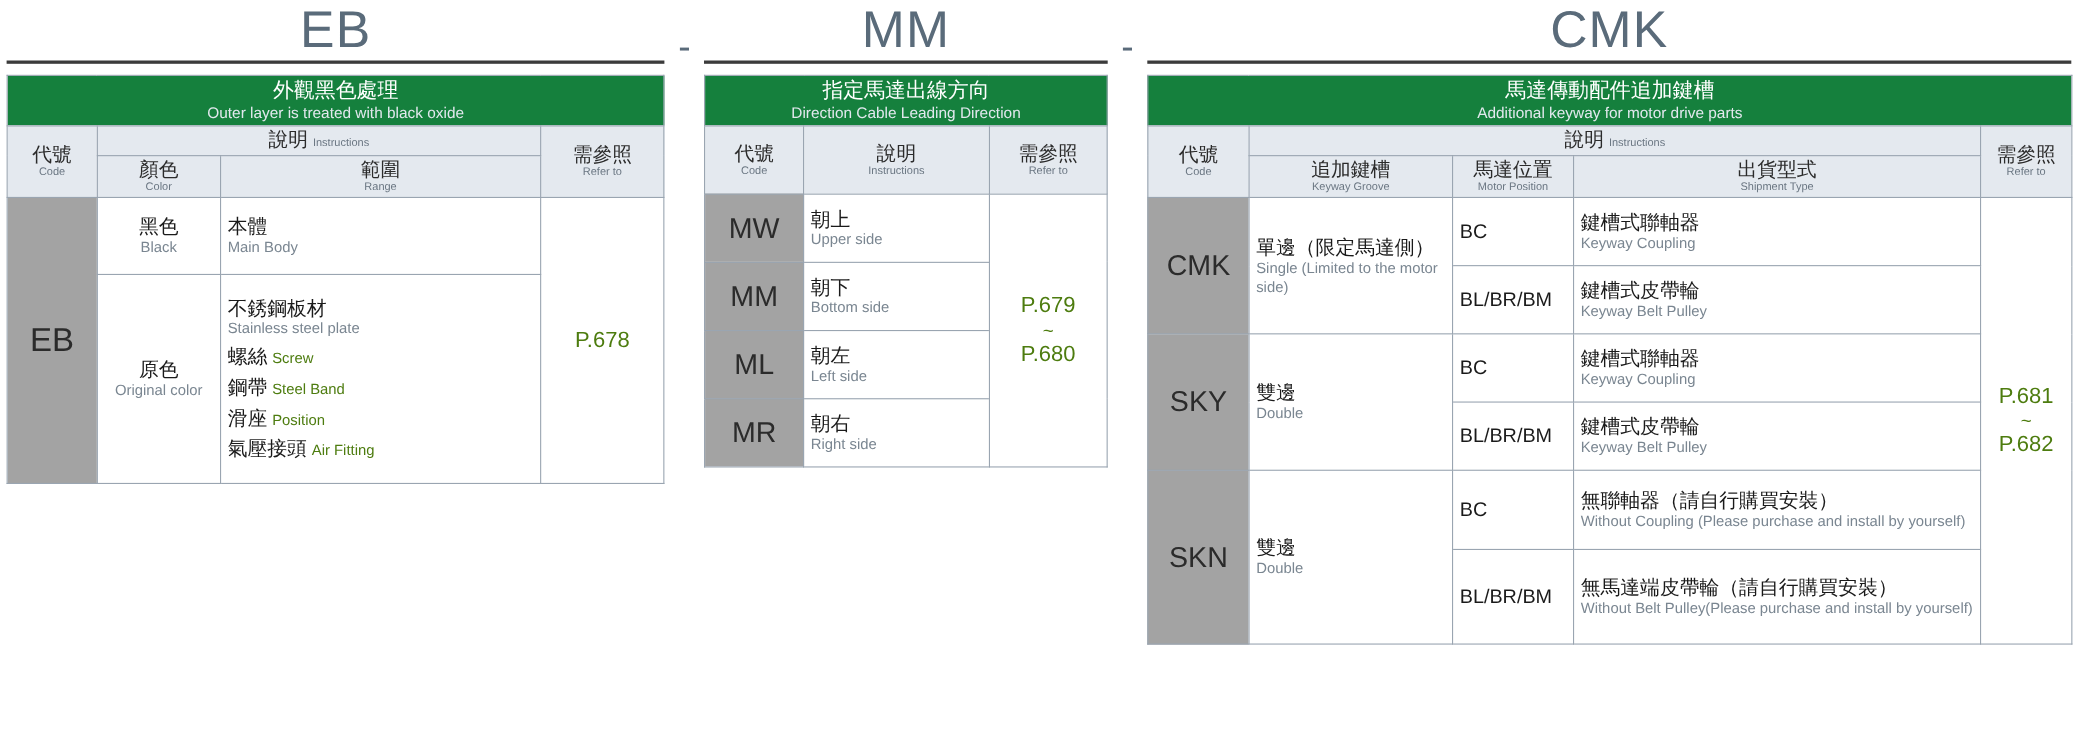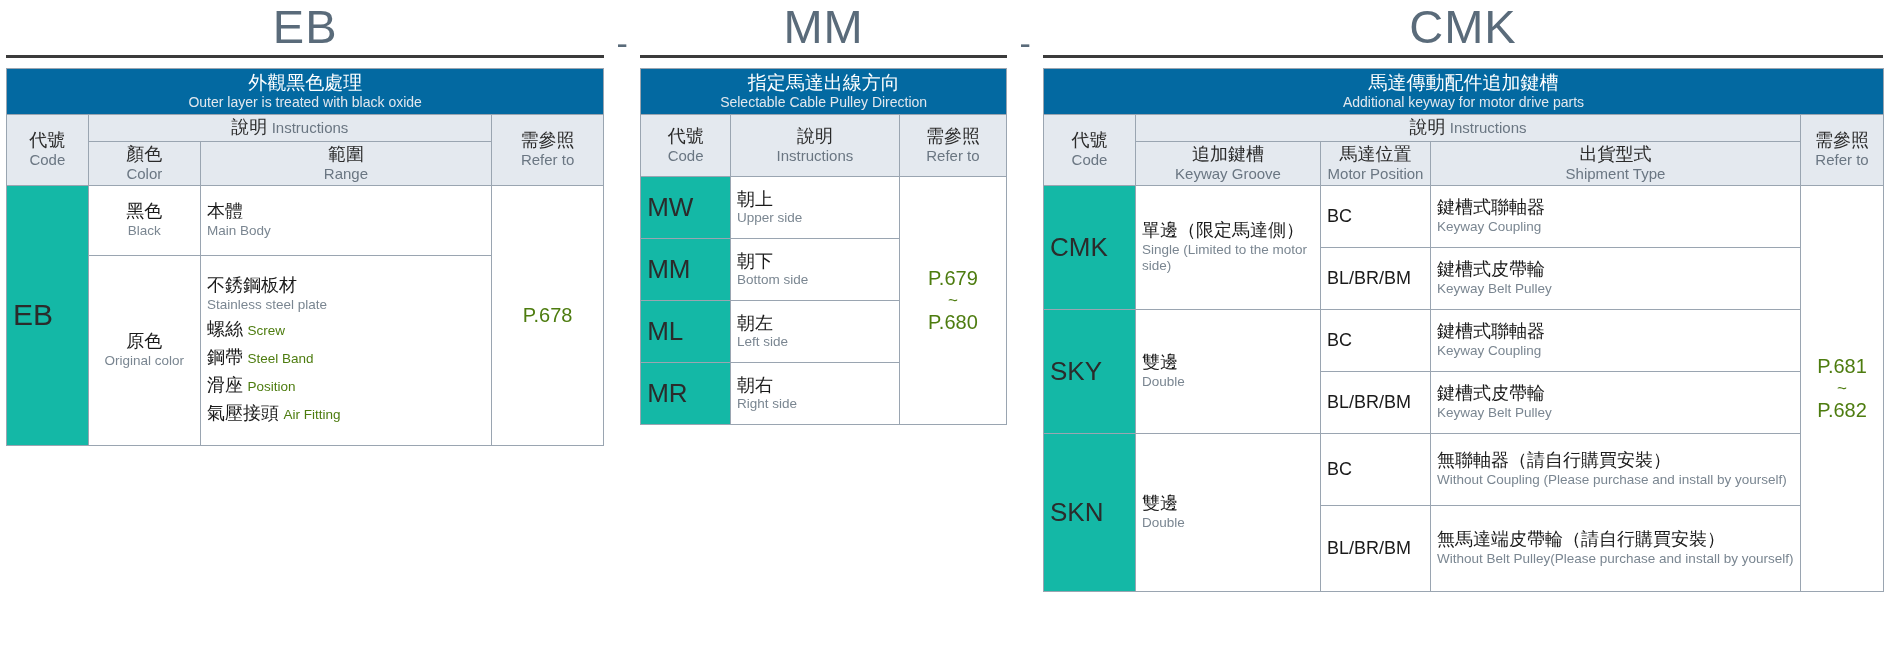--- a/index.html
+++ b/index.html
@@ -54,40 +54,41 @@
     width: 100%;
     table-layout: fixed;
     border: 1px solid #8c97a3;
   }
   table.t td, table.t th {
     border: 1px solid #9aa5b1;
     vertical-align: middle;
     padding: 3px 6px;
   }
   .hdr {
-    background: #0369a1;
+    background: #15803d;
     color: #ffffff;
     text-align: center;
     padding: 6px 4px 7px 4px;
     border: 1px solid #3f5a74;
     margin-left: 42px;
   }
   .hdr .zh { font-size: 19px; line-height: 1.15; }
   .hdr .en { font-size: 14px; color: #e2e8ee; line-height: 1.2; }
 
   .sub {
     background: #e4e9ef;
     text-align: center;
     color: #2b2b2b;
   }
   .sub .zh { font-size: 18px; line-height: 1.1; }
-  .sub .en { font-size: 15px; color: #6a7682; line-height: 1.15; }
+  .sub .en { font-size: 10px; color: #6a7682; line-height: 1.15; }
 
   .codecell {
-    background: #14b8a6;
+    background: #a3a3a3;
+    text-align: center;
     font-size: 30px;
     color: #2b2b2b;
   }
   .codecell.sm { font-size: 26px; }
 
   .cell .zh { font-size: 18px; line-height: 1.2; color: #1a1a1a; }
   .cell .en { font-size: 13.5px; line-height: 1.2; color: #7a8691; }
   .cell .inline-zh { font-size: 18px; color: #1a1a1a; }
   .cell .inline-en { font-size: 13.5px; color: #4d7c0f; }
 
@@ -206,21 +207,21 @@
       <table class="t">
         <colgroup>
           <col style="width:88px">
           <col style="width:165px">
           <col style="width:105px">
         </colgroup>
         <tbody>
             <tr>
           <td class="hdr" colspan="3">
             <div class="zh">指定馬達出線方向</div>
-            <div class="en">Selectable Cable Pulley Direction</div>
+            <div class="en">Direction Cable Leading Direction</div>
           </td>
         </tr>
         <tr>
           <td class="sub" style="height:62px;">
             <div class="zh">代號</div>
             <div class="en">Code</div>
           </td>
           <td class="sub">
             <div class="zh">說明</div>
             <div class="en">Instructions</div>

